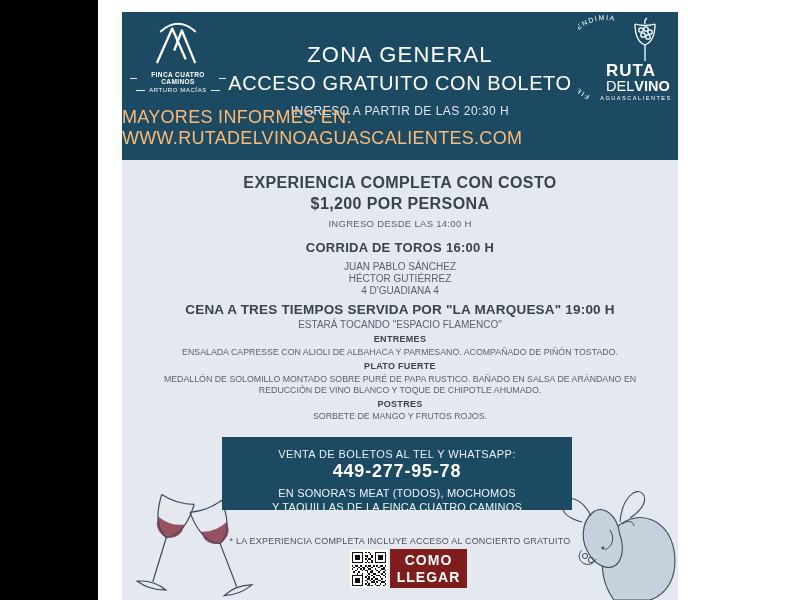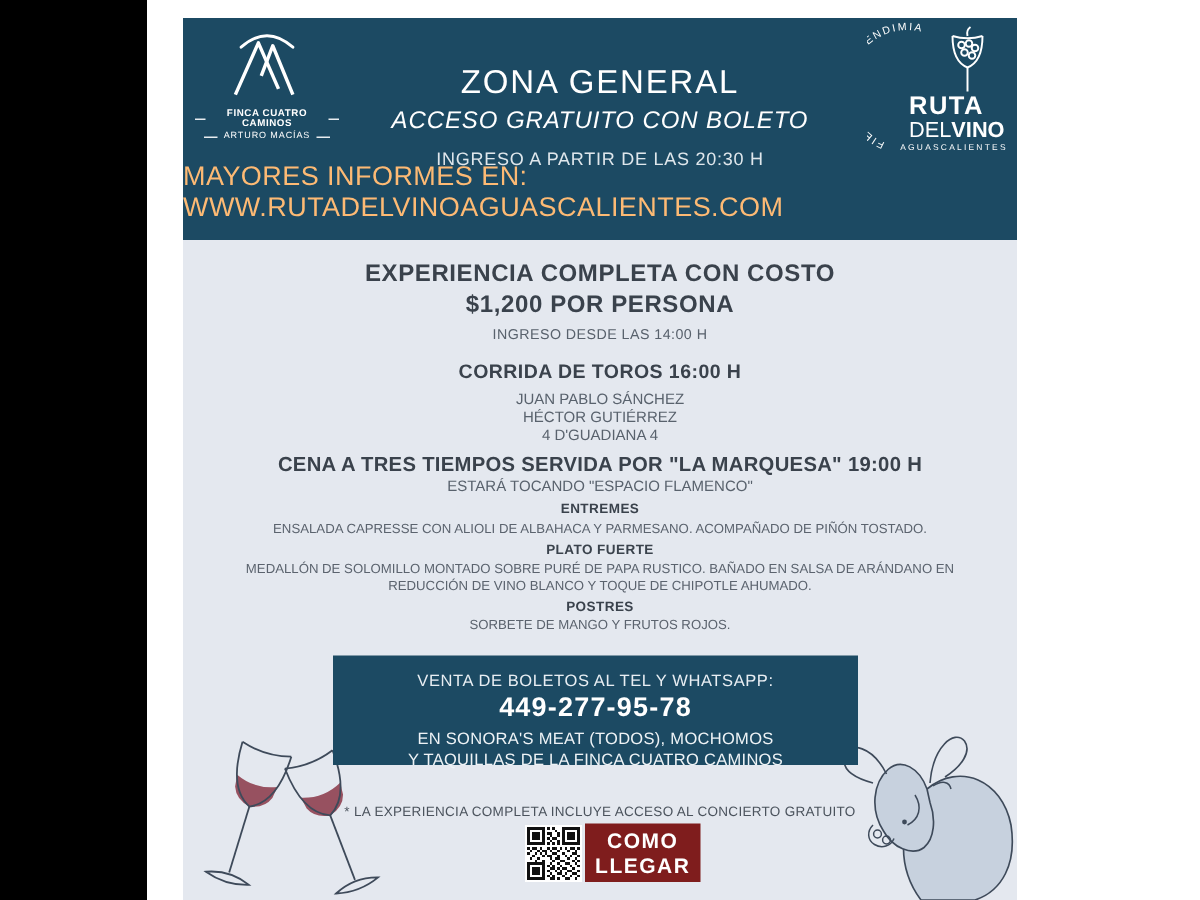--- a/index.html
+++ b/index.html
@@ -9,21 +9,21 @@
 
   
   .header{position:absolute;left:0;top:0;width:556px;height:148px;background:#1c4a63;color:#fff;}
   .logo-left{position:absolute;left:8px;top:7px;width:96px;text-align:center;color:#fff;}
   .logo-left .rule-row{display:flex;align-items:center;justify-content:center;gap:4px;margin-top:2px;}
   .logo-left .rule{display:inline-block;height:1px;background:#fff;width:9px;opacity:.9;}
   .logo-left .name{font-size:6.5px;font-weight:700;letter-spacing:.4px;}
   .logo-left .subname{font-size:6px;letter-spacing:.6px;}
   .header-center{position:absolute;left:105px;right:105px;top:30px;text-align:center;}
   .zone-title{font-size:22px;font-weight:500;letter-spacing:1.2px;}
-  .access-line{font-size:16px;font-weight:500;letter-spacing:.6px;margin-top:4px;font-style:italic;}
+  .access-line{font-size:20px;font-weight:500;letter-spacing:.6px;margin-top:4px;}
   .entry-line{font-size:12px;font-weight:400;letter-spacing:.5px;margin-top:9px;color:#dfe7ec;}
   .logo-right{position:absolute;right:6px;top:3px;width:94px;height:98px;}
   .info-line{position:absolute;left:0;right:0;bottom:11px;text-align:left;
     font-size:18px;font-weight:400;letter-spacing:.3px;color:#fdba74;}
 
   
   .line{position:absolute;left:0;right:0;text-align:center;color:#59626d;}
   .h-strong{color:#3a424c;font-weight:700;}
   .exp-title{top:162px;font-size:16px;letter-spacing:.4px;}
   .exp-price{top:183px;font-size:16px;letter-spacing:.4px;}

